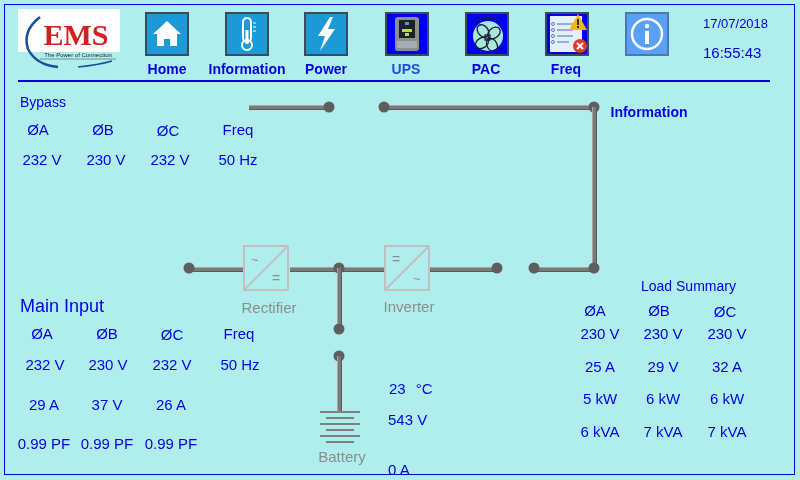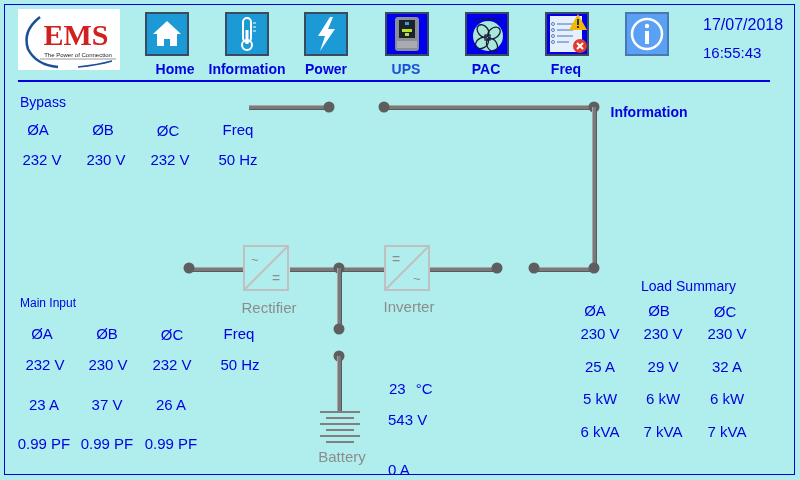--- a/index.html
+++ b/index.html
@@ -1,19 +1,19 @@
 <!DOCTYPE html>
 <html><head>
 <meta charset="utf-8">
 <style>
   html, body { margin:0; padding:0; }
   body { width:800px; height:480px; background:#b0eeee; position:relative; overflow:hidden; font-family:"Liberation Sans", sans-serif; }
   .frame { position:absolute; left:4px; top:4px; width:791px; height:471px; border:1px solid #0000e0; box-sizing:border-box; }
   .hline { position:absolute; left:18px; top:80px; width:752px; height:2px; background:#0000e0; }
-  .logo { position:absolute; left:18px; top:9px; width:102px; height:61px; background:#fff; }
+  .logo { position:absolute; left:18px; top:9px; width:102px; height:43px; background:#fff; }
   .navbtn { position:absolute; top:12px; width:44px; height:44px; box-sizing:border-box; border:2px solid #3a4a60; }
   .navlbl { position:absolute; top:61px; font-size:14px; font-weight:bold; color:#0000e0; text-align:center; white-space:nowrap; transform:translateX(-50%); }
   .txt { position:absolute; color:#0000e0; font-size:15px; white-space:nowrap; }
   .ctr { transform:translateX(-50%); text-align:center; }
   .gray { color:#8c8c8c; }
   .wire { position:absolute; background:#7a7a7a; border-top:1px solid #a6a6a6; border-bottom:1px solid #5a5a5a; }
   .vwire { position:absolute; background:#7a7a7a; border-left:1px solid #a6a6a6; border-right:1px solid #5a5a5a; }
   .node { position:absolute; width:11px; height:11px; border-radius:50%; background:#5e5e5e; transform:translate(-50%,-50%); }
   .conv { position:absolute; width:46px; height:46px; border:2px solid #c0c0c0; box-sizing:border-box; background:#b0eeee; }
 </style>
@@ -31,21 +31,21 @@
     <text x="60" y="48" text-anchor="middle" font-family="Liberation Sans, sans-serif" font-size="6" fill="#222">The Power of Connection</text>
     <line x1="22" y1="50" x2="98" y2="50" stroke="#333" stroke-width="0.5"></line>
   </svg>
 </div>
 
 <div class="navbtn" style="left:145px;background:#1b9ad6;">
   <svg width="40" height="40" viewBox="0 0 40 40">
     <polygon points="20,7 6,20 10,20 10,32 17,32 17,25 23,25 23,32 30,32 30,20 34,20" fill="#fff"></polygon>
   </svg>
 </div>
-<div class="navlbl" style="left:175px;">Home</div>
+<div class="navlbl" style="left:167px;">Home</div>
 
 <div class="navbtn" style="left:225px;background:#1b9ad6;">
   <svg width="40" height="40" viewBox="0 0 40 40">
     <rect x="16" y="4" width="8" height="24" rx="4" fill="none" stroke="#fff" stroke-width="2"></rect>
     <circle cx="20" cy="31" r="5" fill="none" stroke="#fff" stroke-width="2"></circle>
     <rect x="18.5" y="16" width="3" height="14" fill="#fff"></rect>
     <line x1="26" y1="9" x2="29" y2="9" stroke="#fff"></line>
     <line x1="26" y1="13" x2="29" y2="13" stroke="#fff"></line>
     <line x1="26" y1="17" x2="29" y2="17" stroke="#fff"></line>
   </svg>
@@ -106,21 +106,21 @@
 
 <div class="navbtn" style="left:625px;background:#5aa0f5;border-color:#4a78b0;">
   <svg width="40" height="40" viewBox="0 0 40 40">
     <circle cx="20" cy="20" r="15" fill="none" stroke="#fff" stroke-width="2.5"></circle>
     <circle cx="20" cy="12" r="2.2" fill="#fff"></circle>
     <rect x="18" y="17" width="4" height="13" fill="#fff"></rect>
   </svg>
 </div>
 <div class="navlbl" style="left:649px;margin-top:43px;">Information</div>
 
-<div class="txt" style="left:703px;top:16px;font-size:16px;">17/07/2018</div>
+<div class="txt" style="left:703px;top:16px;font-size:13px;">17/07/2018</div>
 <div class="txt" style="left:703px;top:44px;font-size:15px;">16:55:43</div>
 
 <div class="txt" style="left:20px;top:94px;font-size:14px;">Bypass</div>
 <div class="txt ctr" style="left:38px;top:121px;">ØA</div>
 <div class="txt ctr" style="left:103px;top:121px;">ØB</div>
 <div class="txt ctr" style="left:168px;top:122px;">ØC</div>
 <div class="txt ctr" style="left:238px;top:121px;">Freq</div>
 <div class="txt ctr" style="left:42px;top:151px;">232 V</div>
 <div class="txt ctr" style="left:106px;top:151px;">230 V</div>
 <div class="txt ctr" style="left:170px;top:151px;">232 V</div>
@@ -175,32 +175,32 @@
   <line x1="8" y1="32" x2="36" y2="32" stroke="#808080" stroke-width="2"></line>
 </svg>
 <div class="txt ctr gray" style="left:342px;top:448px;">Battery</div>
 
 <div class="txt" style="left:389px;top:380px;">
   <span>23</span><span style="margin-left:10px;">°C</span>
 </div>
 <div class="txt" style="left:388px;top:411px;">543 V</div>
 <div class="txt" style="left:388px;top:442px;margin-top:19px;">0 A</div>
 
-<div class="txt" style="left:20px;top:296px;font-size:12px;">Main Input</div>
+<div class="txt" style="left:20px;top:296px;font-size:18px;">Main Input</div>
 <div class="txt ctr" style="left:42px;top:325px;">ØA</div>
 <div class="txt ctr" style="left:107px;top:325px;">ØB</div>
 <div class="txt ctr" style="left:172px;top:326px;">ØC</div>
 <div class="txt ctr" style="left:239px;top:325px;">Freq</div>
 
 <div class="txt ctr" style="left:45px;top:356px;">232 V</div>
 <div class="txt ctr" style="left:108px;top:356px;">230 V</div>
 <div class="txt ctr" style="left:172px;top:356px;">232 V</div>
 <div class="txt ctr" style="left:240px;top:356px;">50 Hz</div>
 
-<div class="txt ctr" style="left:44px;top:396px;">23 A</div>
+<div class="txt ctr" style="left:44px;top:396px;">29 A</div>
 <div class="txt ctr" style="left:107px;top:396px;">37 V</div>
 <div class="txt ctr" style="left:171px;top:396px;">26 A</div>
 
 <div class="txt ctr" style="left:44px;top:435px;">0.99 PF</div>
 <div class="txt ctr" style="left:107px;top:435px;">0.99 PF</div>
 <div class="txt ctr" style="left:171px;top:435px;">0.99 PF</div>
 
 <div class="txt" style="left:641px;top:278px;font-size:14px;">Load Summary</div>
 <div class="txt ctr" style="left:595px;top:302px;">ØA</div>
 <div class="txt ctr" style="left:659px;top:302px;">ØB</div>

